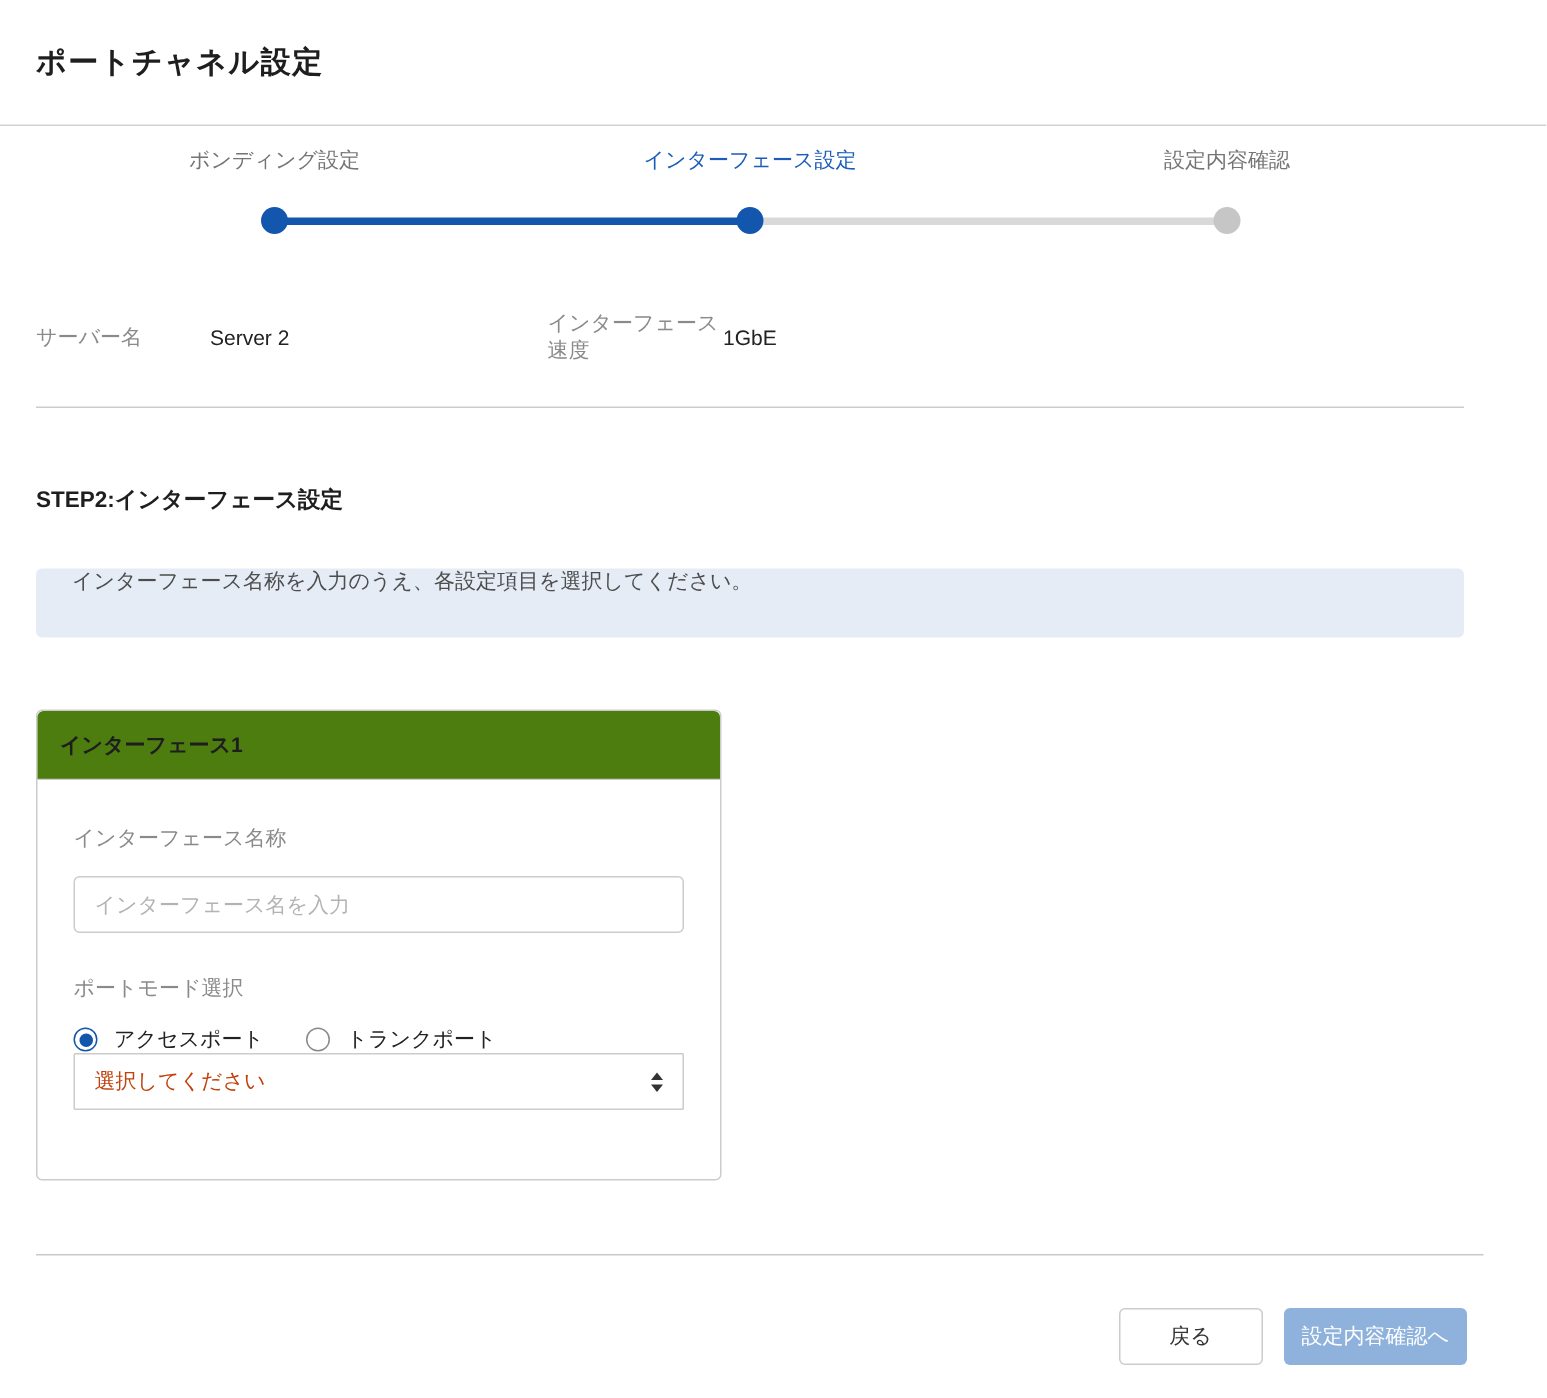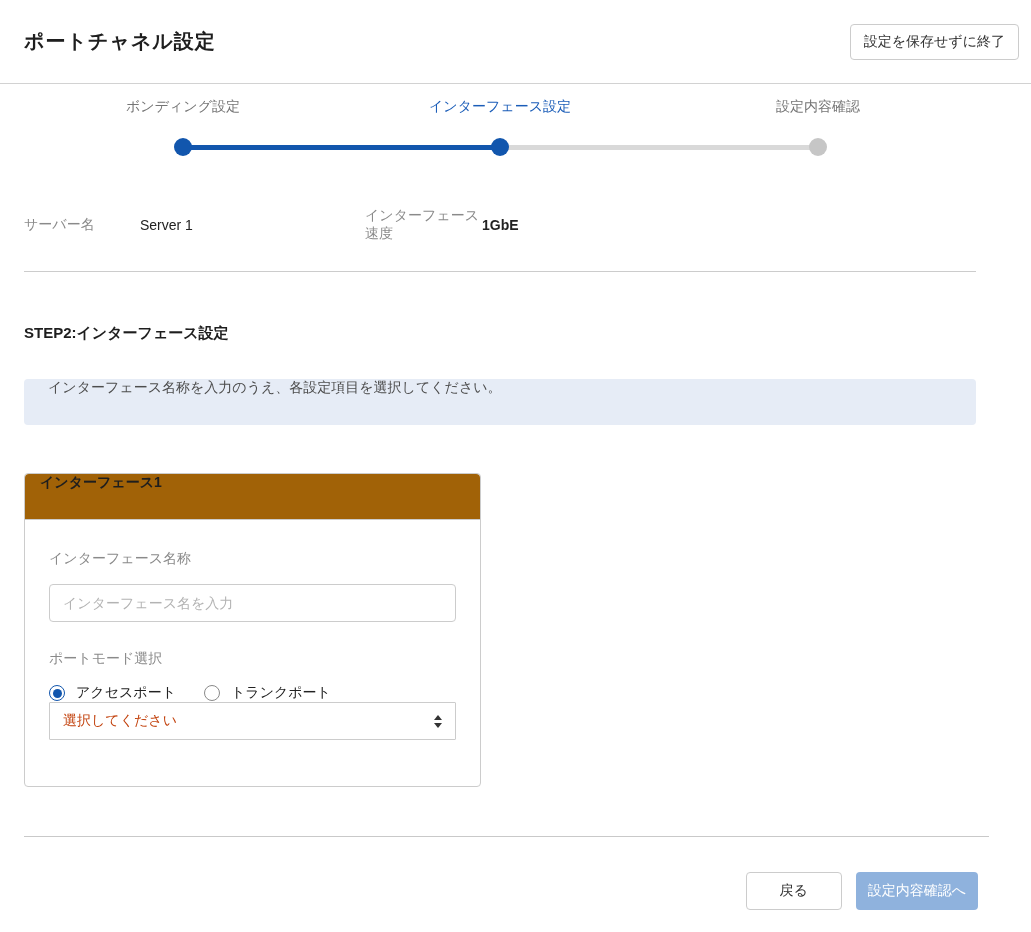--- a/index.html
+++ b/index.html
@@ -46,39 +46,39 @@
   .dot.d1 { left: 183px; }
   .dot.d2 { left: 500px; }
   .dot.d3 { left: 818px; }
 
   
   .info-row { display: flex; align-items: center; margin: 33px 42px 0 24px; }
   .info-label { color: #8a8a8a; }
   .info-label.w1 { width: 116px; }
   .info-value.w1 { width: 225px; color: #222; }
   .info-label.w2 { width: 117px; }
-  .info-value.w2 { color: #222; font-weight: 700; }
+  .info-value.w2 { color: #222; font-weight: 400; }
   .divider { border: none; border-top: 1px solid #ccc; margin: 28px 55px 0 24px; }
 
   
   .step-heading { margin: 52px 24px 0; font-size: 15px; font-weight: 700; color: #1e1e1e; }
   .notice {
     margin: 36px 55px 0 24px; height: 46px; background: #e6ecf6;
     border-radius: 4px; display: flex; 
     padding: 0 24px; color: #4d4d4d; font-size: 14px;
   }
 
   
   .card {
     margin: 48px 0 0 24px; width: 457px;
     border: 1px solid #ccc; border-radius: 4px; background: #fff;
   }
   .card-header {
-    background: #a16207; border-bottom: 1px solid #ccc; border-radius: 4px 4px 0 0;
-    height: 46px; display: flex; padding: 0 15px;
+    background: #4d7c0f; border-bottom: 1px solid #ccc; border-radius: 4px 4px 0 0;
+    height: 46px; display: flex; align-items: center; padding: 0 15px;
     font-weight: 700; font-size: 14px; color: #1e1e1e;
   }
   .card-body { padding: 30px 24px 46px; }
   .field-label { color: #8a8a8a; font-size: 14px; margin: 0 0 16px; }
   .field-label.spaced { margin-top: 28px; }
   .text-input {
     width: 100%; height: 38px; border: 1px solid #ccc; border-radius: 4px;
     padding: 0 13px; font-size: 14px; color: #333; font-family: inherit;
     outline: none; background: #fff;
   }
@@ -120,37 +120,36 @@
     font-size: 14px; color: #fff; font-family: inherit; cursor: pointer;
   }
 </style>
 </head>
 <body>
 
 <div class="page">
 
   <div class="header">
     <div class="page-title">ポートチャネル設定</div>
-    <button class="exit-btn">設定を保存せずに終了</button>
   </div>
 
   <div class="stepper">
     <div class="step-label s1">ボンディング設定</div>
     <div class="step-label s2 active">インターフェース設定</div>
     <div class="step-label s3">設定内容確認</div>
     <div class="track done"></div>
     <div class="track todo"></div>
     <div class="dot blue d1"></div>
     <div class="dot blue d2"></div>
     <div class="dot gray d3"></div>
   </div>
 
   <div class="info-row">
     <span class="info-label w1">サーバー名</span>
-    <span class="info-value w1">Server 1</span>
+    <span class="info-value w1">Server 2</span>
     <span class="info-label w2">インターフェース速度</span>
     <span class="info-value w2">1GbE</span>
   </div>
   <hr class="divider">
 
   <div class="step-heading">STEP2:インターフェース設定</div>
   <div class="notice">
     <span>インターフェース名称を入力のうえ、各設定項目を選択してください。</span>
   </div>
 

